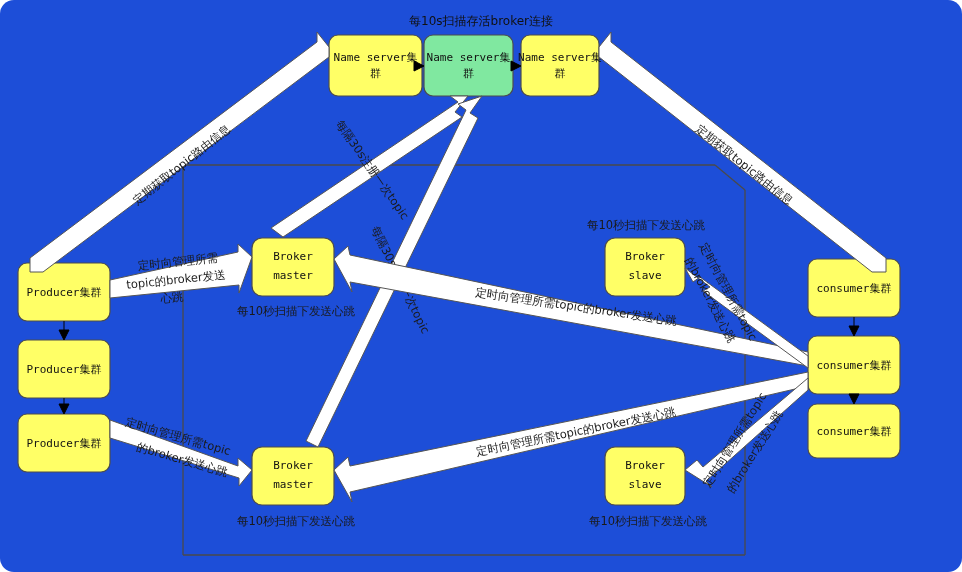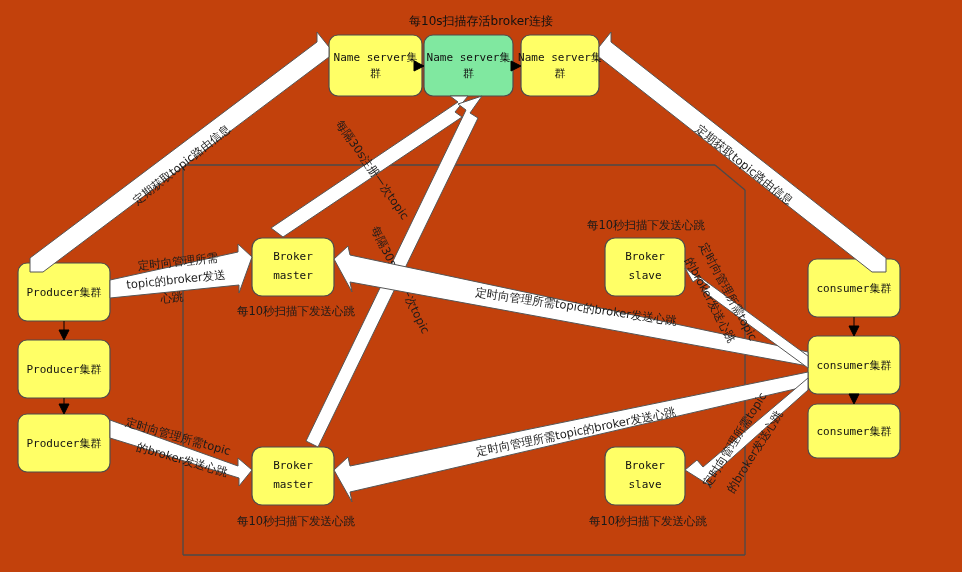--- a/index.html
+++ b/index.html
@@ -9,21 +9,22 @@
     background: #ffffff;
   }
   body {
     font-family: "Liberation Sans", "DejaVu Sans", sans-serif;
   }
   #canvas-wrap {
     position: relative;
     width: 962px;
     height: 572px;
     overflow: hidden;
-    background: #c2410c;
+    background: #1d4ed8;
+    border-radius: 14px;
   }
   #diagram-svg {
     position: absolute;
     left: 0;
     top: 0;
     width: 962px;
     height: 572px;
   }
   .node-rect {
     stroke: #4d4d4d;

